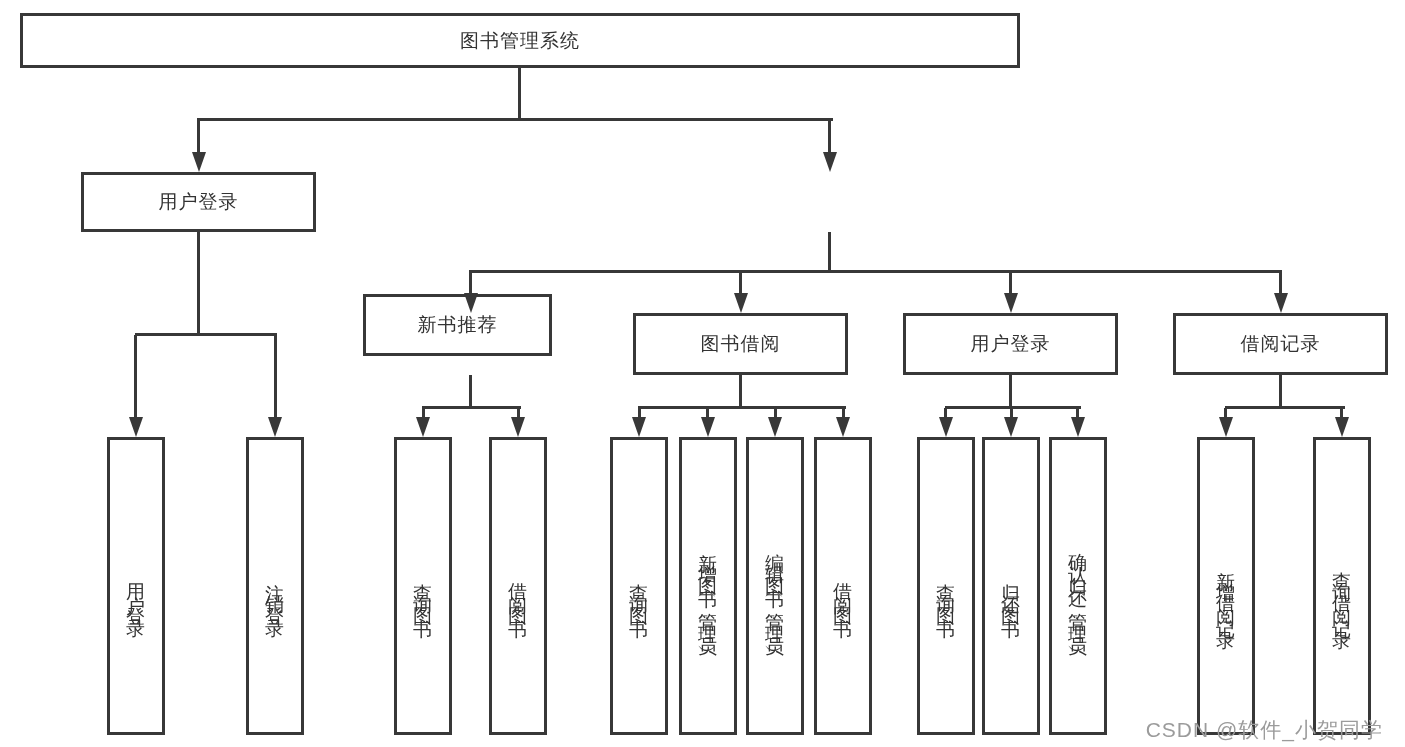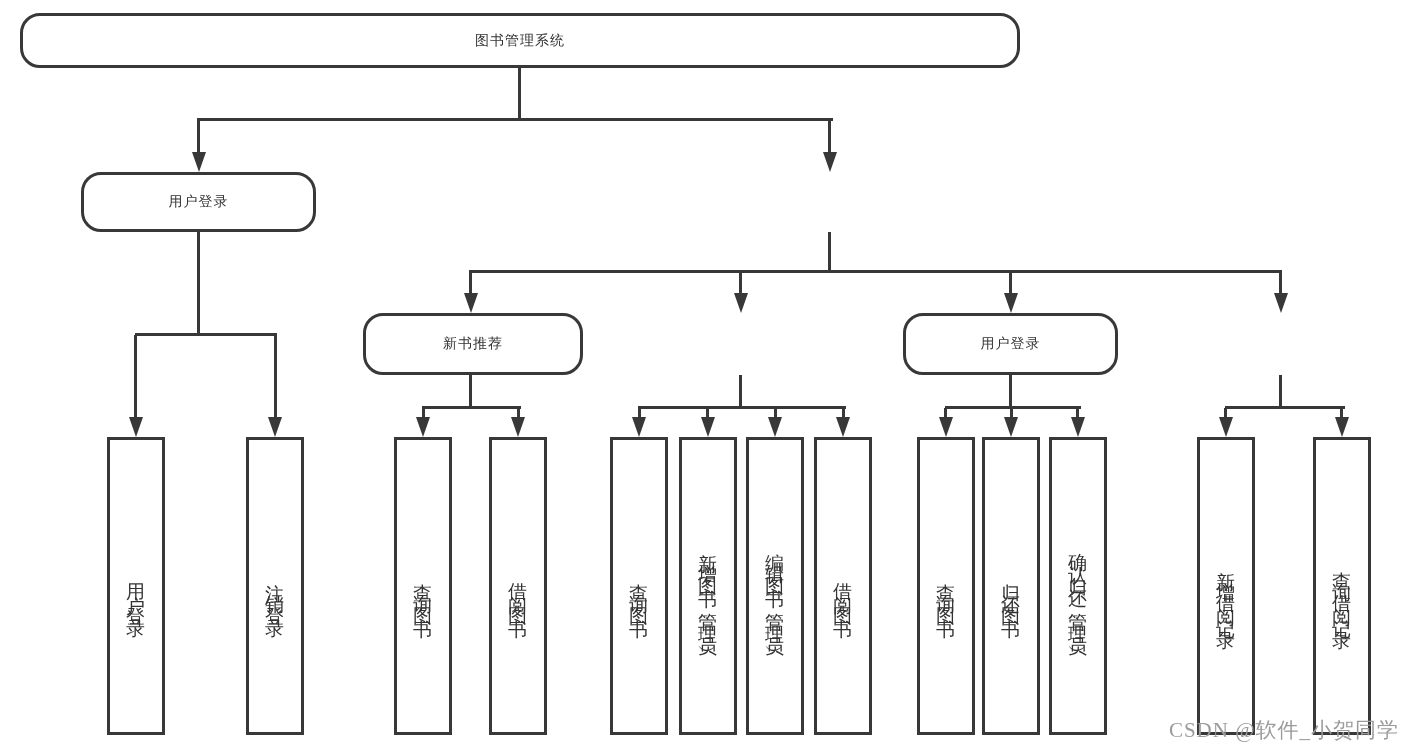--- a/index.html
+++ b/index.html
@@ -11,55 +11,61 @@
   html,body{margin:0;padding:0;background:var(--bg);}
   .canvas{
     position:relative;width:1405px;height:747px;background:var(--bg);
     font-family:"Liberation Sans","DejaVu Sans",sans-serif;color:var(--text);
     overflow:hidden;
   }
   .box{
     position:absolute;background:#fff;border:3px solid var(--line);
     box-sizing:border-box;display:flex;align-items:center;justify-content:center;
   }
-  .box.h{font-size:14px;letter-spacing:1px;border-radius:20px;}
+  .box.h{font-size:19px;letter-spacing:1px;}
   .vtext{
     writing-mode:vertical-rl;text-orientation:mixed;
     font-size:19px;letter-spacing:12px;margin-bottom:-12px;line-height:1;
     white-space:nowrap;
   }
   .vline,.hline{position:absolute;background:var(--line);}
   .arrow{
     position:absolute;width:0;height:0;
     border-left:7px solid transparent;border-right:7px solid transparent;
     border-top:20px solid var(--line);
   }
   .watermark{
-    position:absolute;right:6px;bottom:3px;font-size:21px;color:var(--wm);
-    letter-spacing:1px;z-index:10;font-family:Liberation Serif, serif;
+    position:absolute;right:22px;bottom:3px;font-size:21px;color:var(--wm);
+    letter-spacing:1px;z-index:10;
   }
 </style>
 </head>
 <body>
 
 <div class="canvas">
 
   <div class="box h" style="left:20px;top:13px;width:1000px;height:55px">
     <span>图书管理系统</span>
   </div>
 
   <div class="box h" style="left:81px;top:172px;width:235px;height:60px">
     <span>用户登录</span>
   </div>
 
-  <div class="box h" style="left:363px;top:313px;width:220px;height:62px">
+  <div class="box h" style="left:363px;top:294px;width:189px;height:62px">
     <span>新书推荐</span>
+  </div>
+  <div class="box h" style="left:633px;top:313px;width:215px;height:62px">
+    <span>图书借阅</span>
   </div>
   <div class="box h" style="left:903px;top:313px;width:215px;height:62px">
     <span>用户登录</span>
+  </div>
+  <div class="box h" style="left:1173px;top:313px;width:215px;height:62px">
+    <span>借阅记录</span>
   </div>
 
   <div class="box v" style="left:107px;top:437px;width:58px;height:298px">
     <span class="vtext">用户登录</span>
   </div>
   <div class="box v" style="left:246px;top:437px;width:58px;height:298px">
     <span class="vtext">注销登录</span>
   </div>
 
   <div class="box v" style="left:394px;top:437px;width:58px;height:298px">

